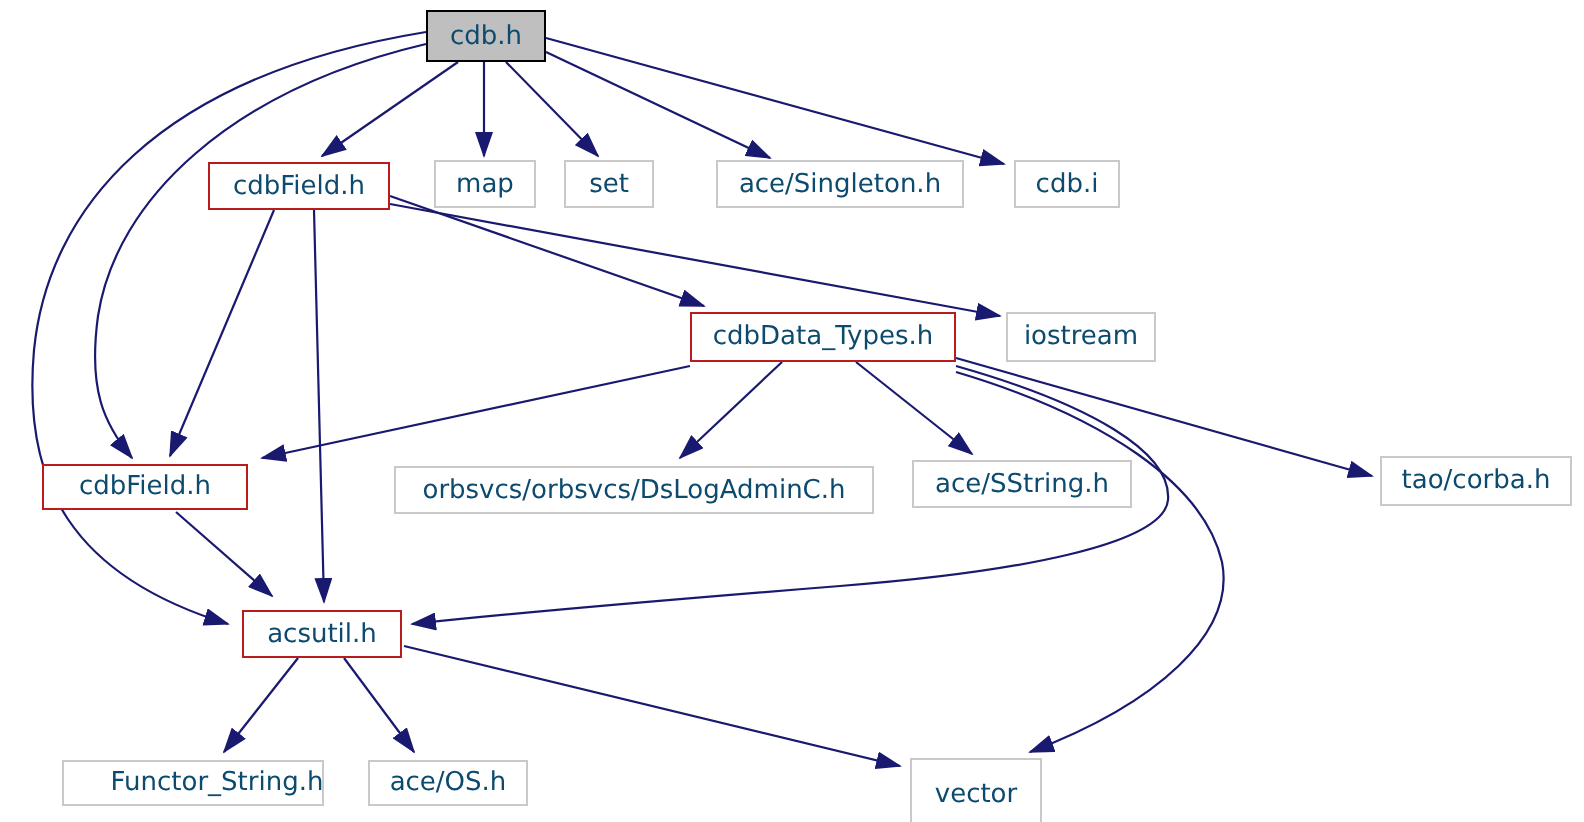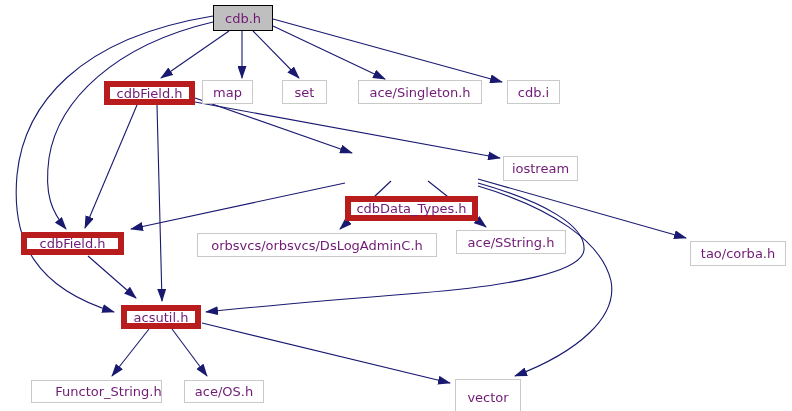--- a/index.html
+++ b/index.html
@@ -21,27 +21,27 @@
     width: 792px; height: 411px;
   }
   .node {
     position: absolute;
     display: flex;
     align-items: center;
     justify-content: center;
     box-sizing: border-box;
     background: #ffffff;
     border: 1px solid #c9c9c9;
-    color: #701a75;
+    color: #0c4a6e;
     font-size: 13px;
     white-space: nowrap;
     line-height: 1;
   }
   .node.internal {
-    border: 6px solid #b91c1c;
+    border: 1px solid #b91c1c;
     cursor: pointer;
   }
   .node.main {
     border: 1px solid #000000;
     background: #bfbfbf;
   }
   #edge-layer path.edge {
     fill: none;
     stroke: #191970;
     stroke-width: 1.1;
@@ -76,28 +76,28 @@
     <path class="edge" marker-end="url(#arrow)" d="M478,183 C545,202 586,226 584,250 C582,272 510,286 420,293 C345,299 262,306 206,312"></path>
     <path class="edge" marker-end="url(#arrow)" d="M478,186 C552,208 602,242 611,281 C618,317 578,352 515,376"></path>
     <path class="edge" marker-end="url(#arrow)" d="M88,256 L136,298"></path>
     <path class="edge" marker-end="url(#arrow)" d="M149,329 L112,376"></path>
     <path class="edge" marker-end="url(#arrow)" d="M172,329 L207,376"></path>
     <path class="edge" marker-end="url(#arrow)" d="M202,323 L450,383"></path>
   </svg>
 
   <div class="node main" style="left:213px; top:5px;   width:60px;  height:26px;">cdb.h</div>
   <div class="node internal" style="left:104px; top:81px;  width:91px;  height:24px;">cdbField.h</div>
-  <div class="node" style="left:202px; top:80px;  width:51px;  height:24px;">map</div>
+  <div class="node" style="left:217px; top:80px;  width:51px;  height:24px;">map</div>
   <div class="node" style="left:282px; top:80px;  width:45px;  height:24px;">set</div>
   <div class="node" style="left:358px; top:80px;  width:124px; height:24px;">ace/Singleton.h</div>
   <div class="node" style="left:507px; top:80px;  width:53px;  height:24px;">cdb.i</div>
-  <div class="node internal" style="left:345px; top:156px; width:133px; height:25px;margin-top:40px;">cdbData_Types.h</div>
+  <div class="node internal" style="left:345px; top:156px; width:133px; height:25px;">cdbData_Types.h</div>
   <div class="node" style="left:503px; top:156px; width:75px;  height:25px;">iostream</div>
   <div class="node internal" style="left:21px;  top:232px; width:103px; height:23px;">cdbField.h</div>
   <div class="node" style="left:197px; top:233px; width:240px; height:24px;">orbsvcs/orbsvcs/DsLogAdminC.h</div>
   <div class="node" style="left:456px; top:230px; width:110px; height:24px;text-align:center;">ace/SString.h</div>
-  <div class="node" style="left:690px; top:241px; width:96px;  height:25px;">tao/corba.h</div>
+  <div class="node" style="left:690px; top:228px; width:96px;  height:25px;">tao/corba.h</div>
   <div class="node internal" style="left:121px; top:305px; width:80px;  height:24px;">acsutil.h</div>
   <div class="node" style="left:31px;  top:380px; width:131px; height:23px;padding-left:24px;">Functor_String.h</div>
   <div class="node" style="left:184px; top:380px; width:80px;  height:23px;">ace/OS.h</div>
   <div class="node" style="left:455px; top:379px; width:66px;  height:36px;">vector</div>
 
 </div>
 
 </body></html>

